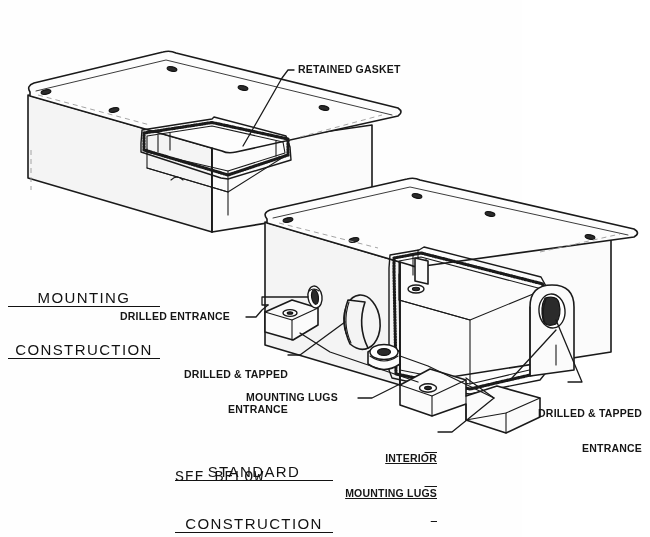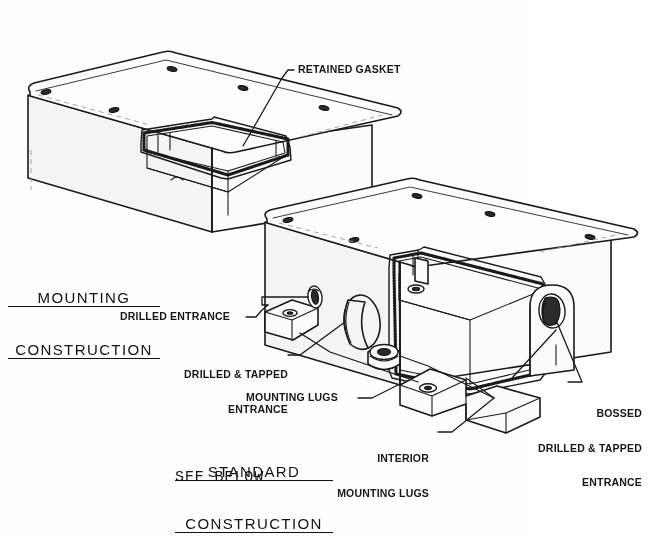--- a/index.html
+++ b/index.html
@@ -325,27 +325,26 @@
 
   <div class="lbl rgt" style="left:106px; top:311px; width:138px;">DRILLED ENTRANCE</div>
 
   <div class="lbl ctr" style="left:148px; top:346px; width:140px;">
     <div>DRILLED &amp; TAPPED</div>
     <div>ENTRANCE</div>
   </div>
 
   <div class="lbl rgt" style="left:228px; top:392px; width:128px;">MOUNTING LUGS</div>
 
-  <div class="lbl ctr" style="left:327px; top:430px; width:102px;">
+  <div class="lbl ctr" style="left:335px; top:430px; width:102px;text-decoration:underline;">
     <div>INTERIOR</div>
     <div>MOUNTING LUGS</div>
   </div>
 
   <div class="lbl ctr" style="left:510px; top:385px; width:132px;">
-    <div>BOSSED</div>
     <div>DRILLED &amp; TAPPED</div>
     <div>ENTRANCE</div>
   </div>
 
   <div class="title" style="left:8px; top:255px; width:152px;">
     <span class="u">MOUNTING</span>
     <span class="u">CONSTRUCTION</span>
   </div>
 
   <div class="title" style="left:175px; top:429px; width:158px;">

